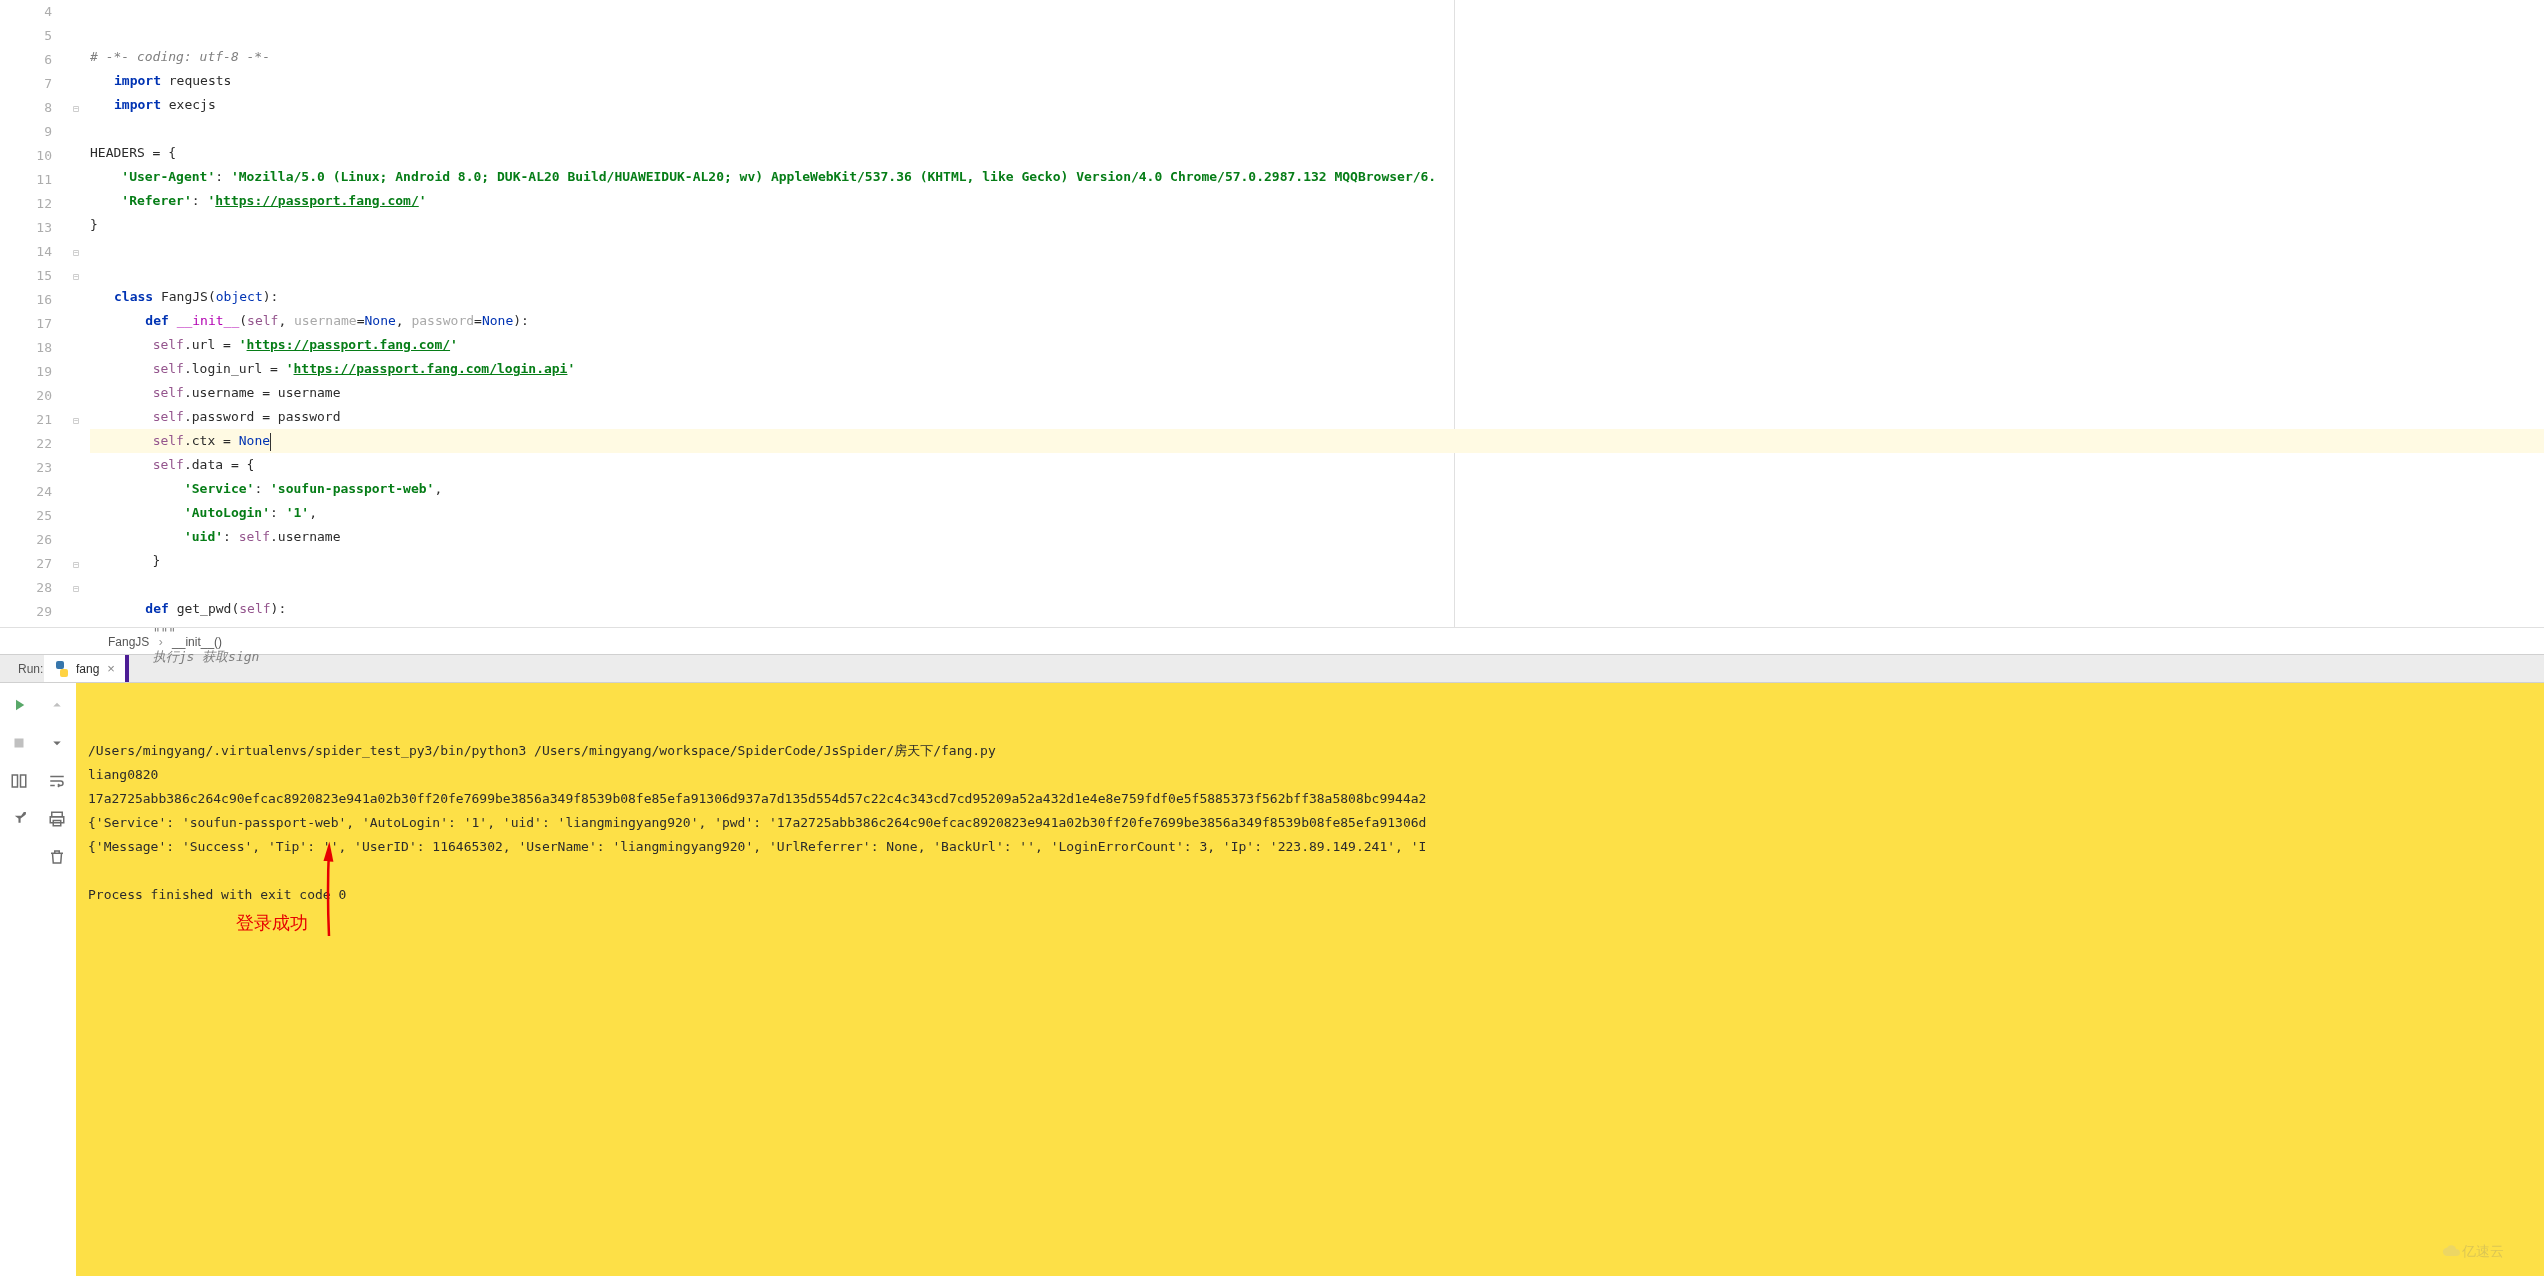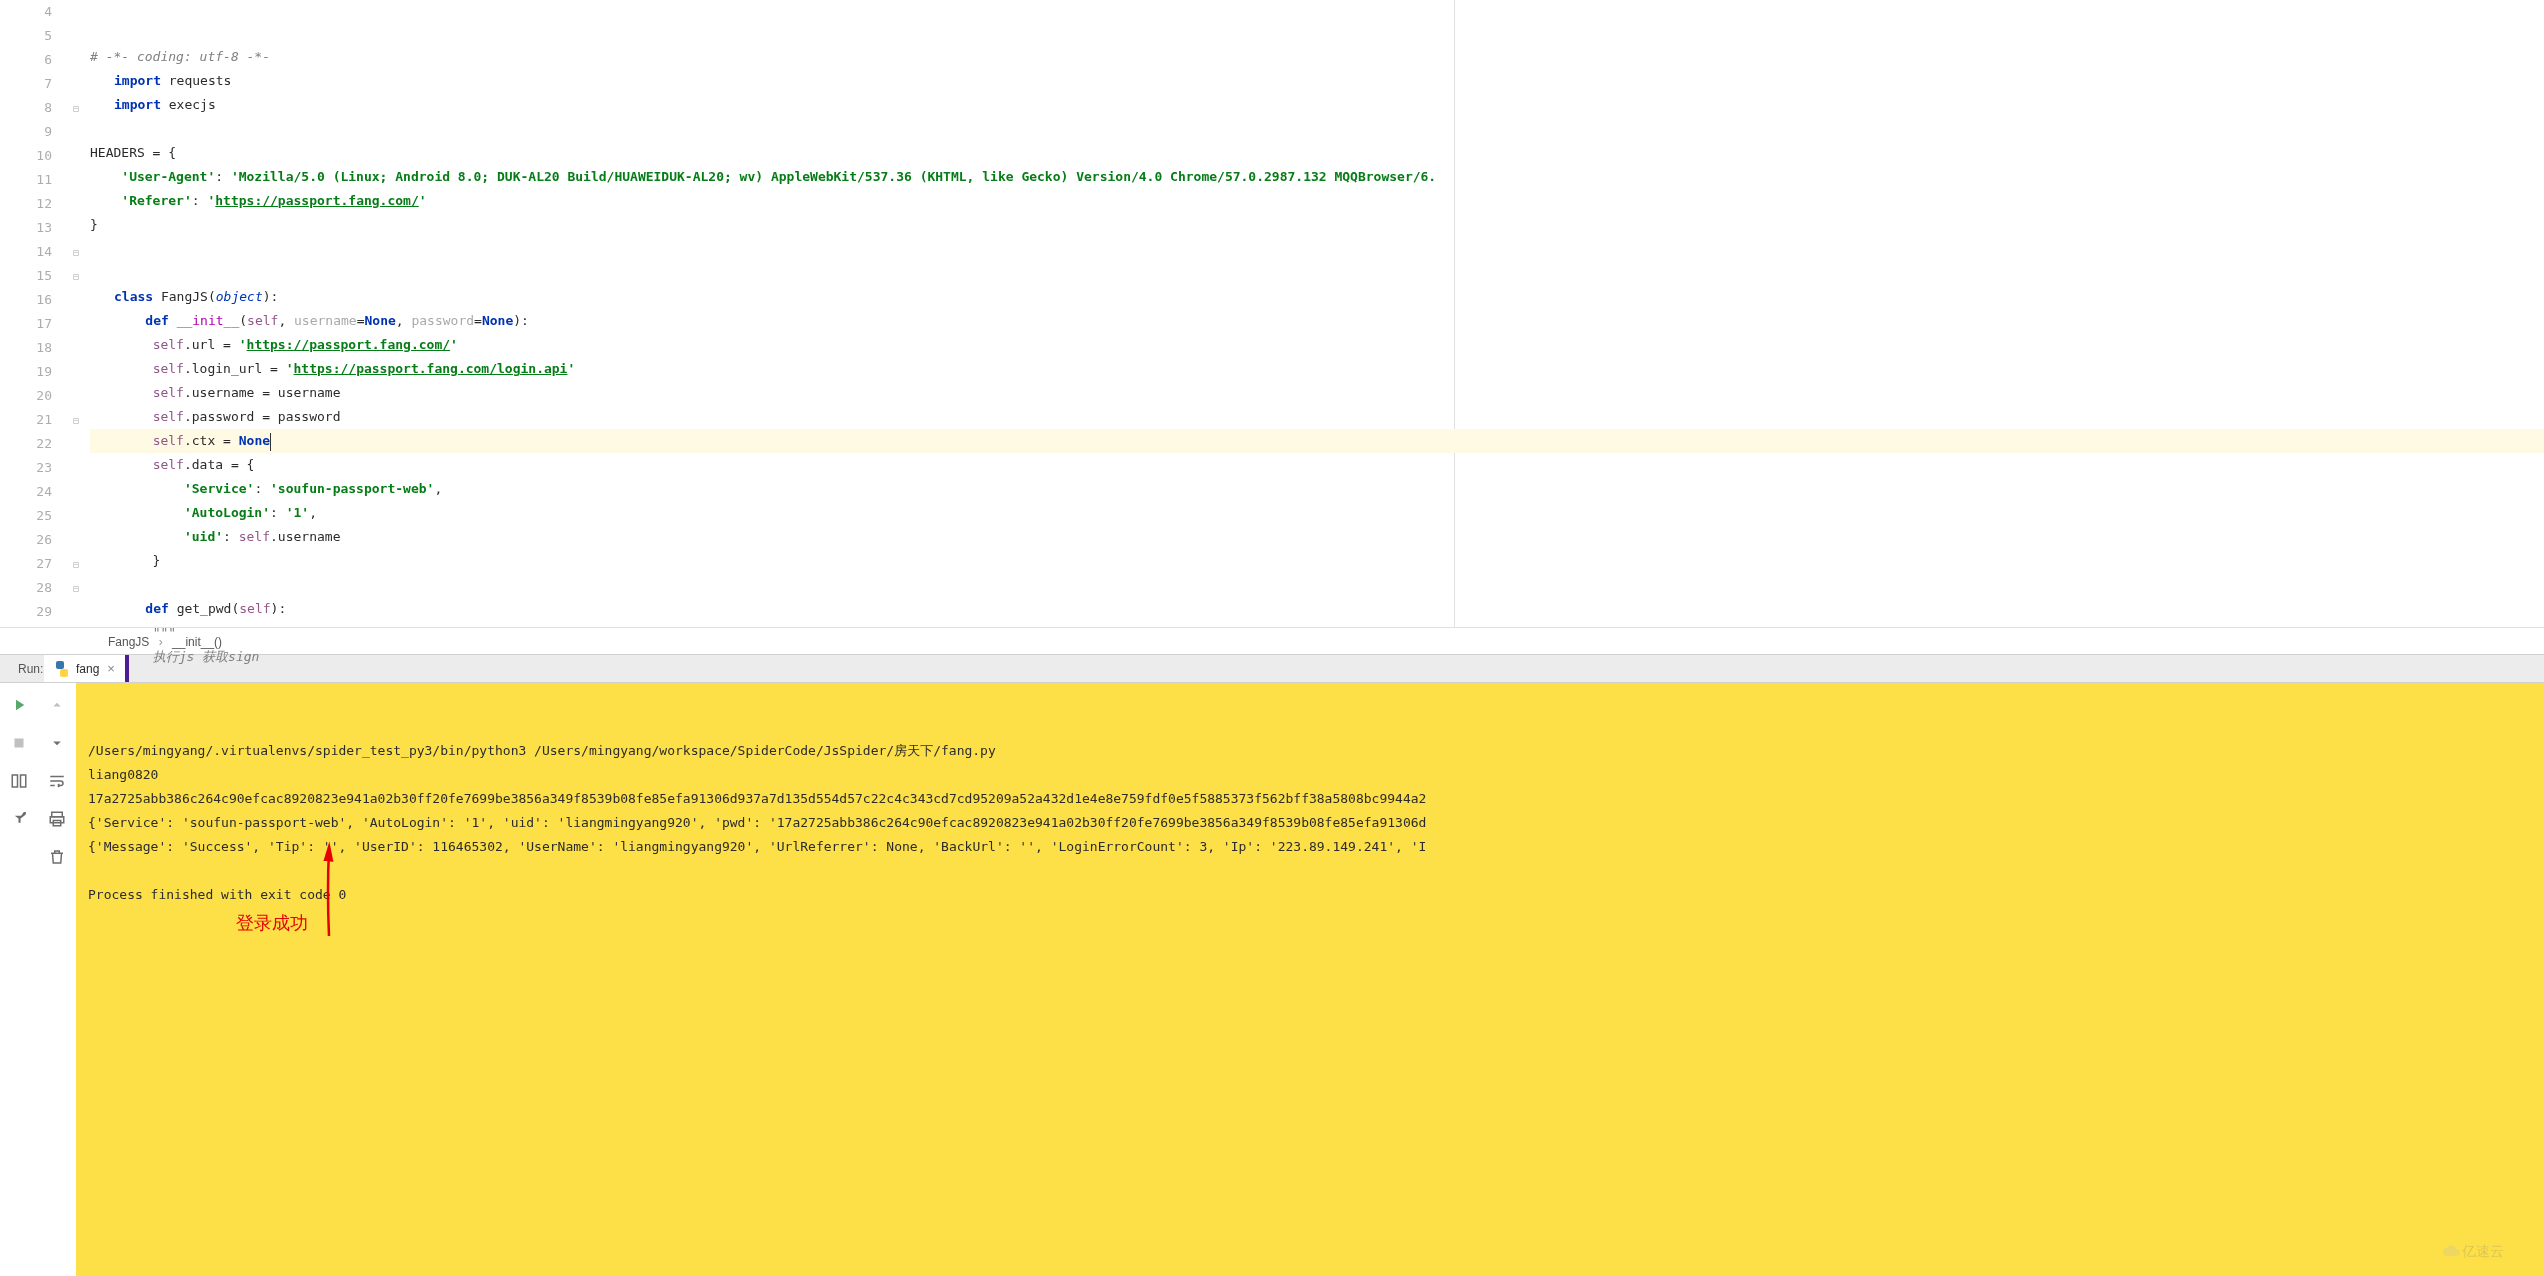--- a/index.html
+++ b/index.html
@@ -53,26 +53,26 @@
 .margin-line {
   position: absolute;
   left: 1370px;
   top: 0;
   bottom: 0;
   width: 1px;
   background: #e0e0e0;
 }
 .c-comment { color: #808080; font-style: italic; }
 .c-kw { color: #0033B3; font-weight: 600; margin-left: 24px; }
-.c-builtin { color: #0033B3; font-style: italic; }
+.c-builtin { color: #0033B3; }
 .c-str { color: #067D17; font-weight: 600; }
 .c-link { color: #067D17; font-weight: 600; text-decoration: underline; }
 .c-self { color: #94558D; }
 .c-param { color: #a9a9a9; }
-.c-none { color: #0033B3; font-weight: 700; text-align: right; }
+.c-none { color: #0033B3; font-weight: 400; text-align: right; }
 .c-fnname { color: #2b2b2b; }
 .c-dunder { color: #B200B2; }
 .c-italic-comment { color: #808080; font-style: italic; }
 .cursor {
   display: inline-block;
   width: 1px;
   height: 18px;
   background: #333;
   vertical-align: middle;
 }

